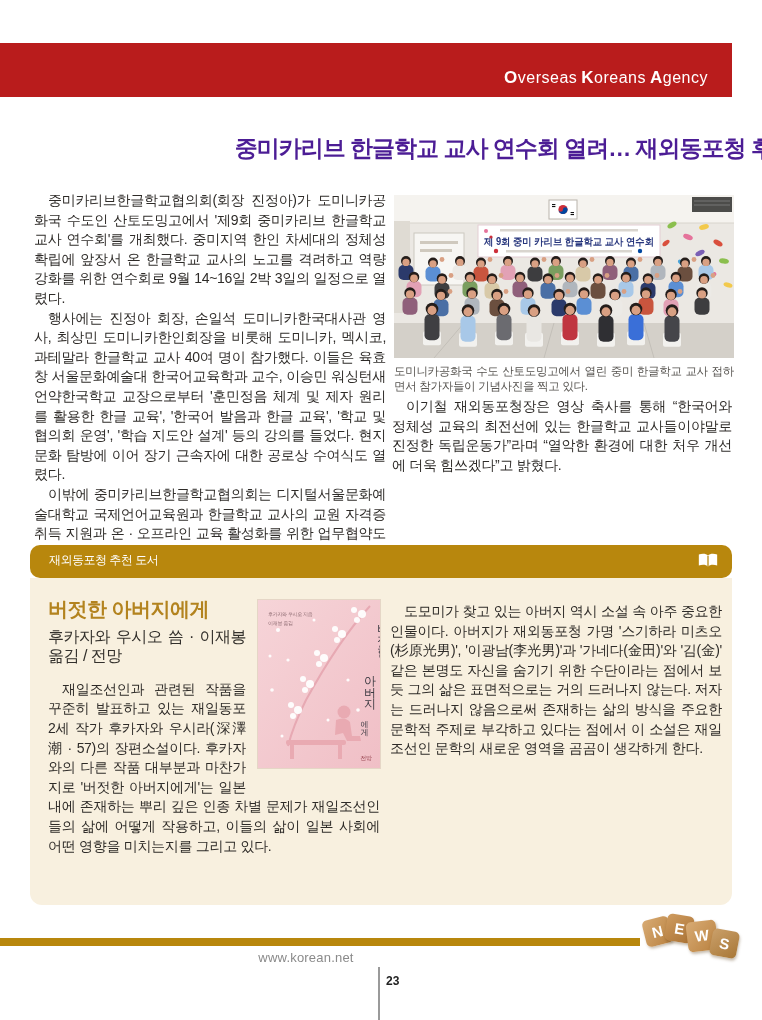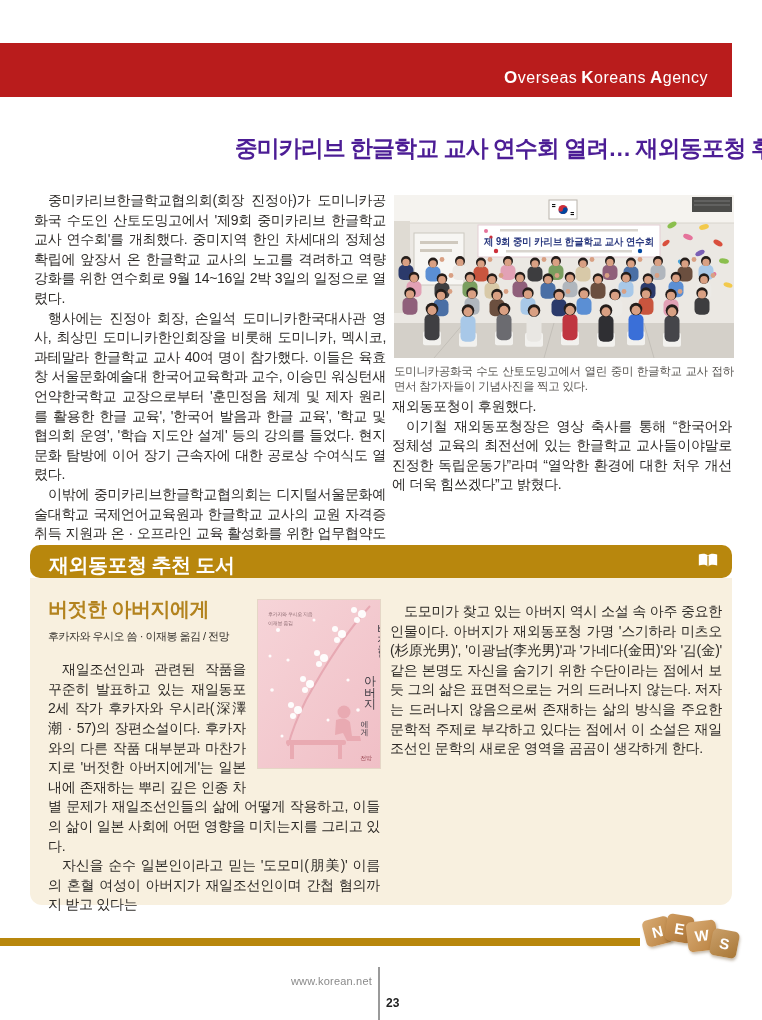--- a/index.html
+++ b/index.html
@@ -23,45 +23,45 @@
   .bodytext p.noindent{text-indent:0;}
   .col1{left:34px;top:191px;width:352px;}
   .col2{left:392px;top:397px;width:340px;}
 
   
   .photo{left:394px;top:195px;width:340px;height:163px;background:#ec4899;}
   .caption{left:394px;top:364px;width:340px;font-size:11.5px;line-height:15px;color:#55524e;text-align:justify;letter-spacing:-0.3px;}
 
   
   .secbar{left:30px;top:545px;width:702px;height:33px;background:#b8870d;border-radius:10px 10px 10px 10px;}
-  .secbar-label{position:absolute;left:19px;top:7px;color:#ffffff;font-size:20px;font-weight:bold;letter-spacing:-0.5px;}
+  .secbar-label{position:absolute;left:19px;top:7px;color:#ffffff;font-size:12px;font-weight:normal;letter-spacing:-0.5px;}
   .secbar-icon{position:absolute;right:13px;top:7px;width:22px;height:18px;}
   .panel{left:30px;top:578px;width:702px;height:327px;background:#f8f0df;border-radius:0 0 12px 12px;}
 
   .booktitle{font-size:20px;font-weight:bold;color:#b3831e;letter-spacing:-0.5px;margin:0 0 7px 0;}
-  .byline{font-size:11px;color:#33302c;letter-spacing:-0.5px;margin:0 0 14px 0;}
+  .byline{font-size:16px;color:#33302c;letter-spacing:-0.5px;margin:0 0 14px 0;}
   .bkcol1{left:48px;top:600px;width:332px;}
   .bkcol2{left:390px;top:602px;width:332px;}
   .coverwrap{float:right;width:122px;height:168px;margin:0 0 10px 12px;box-shadow:0 0 0 1px #e5d6c6;}
 
   
   .news{left:642px;top:908px;width:96px;height:66px;}
   .cube{position:absolute;width:27px;height:27px;border-radius:5px;
         background:linear-gradient(135deg,#d8ab74,#b9813f);box-shadow:1px 2px 3px rgba(90,60,20,.35);
         color:#ffffff;font-weight:bold;font-size:15px;text-align:center;line-height:27px;}
   .cube-n{left:2px;top:10px;transform:rotate(-14deg);}
   .cube-e{left:24px;top:7px;transform:rotate(9deg);background:linear-gradient(135deg,#cf9c60,#aa7234);}
   .cube-w{left:45px;top:13px;transform:rotate(-7deg);width:30px;height:30px;line-height:30px;}
   .cube-s{left:69px;top:22px;transform:rotate(11deg);background:linear-gradient(135deg,#caa06b,#a87736);}
 
   
   .botbar{left:0;top:938px;width:640px;height:8px;background:#b8870d;}
-  .footer-url{left:240px;top:975px;width:132px;text-align:right;font-size:11px;color:#8a8a8a;letter-spacing:.2px;}
+  .footer-url{left:240px;top:950px;width:132px;text-align:center;font-size:13px;color:#8a8a8a;letter-spacing:.2px;}
   .footer-div{left:378px;top:967px;width:2px;height:53px;background:#9a9a9a;}
-  .footer-page{left:386px;top:996px;font-size:12px;font-weight:bold;color:#222222;text-align:right;}
+  .footer-page{left:386px;top:974px;font-size:12px;font-weight:bold;color:#222222;text-align:right;}
 </style>
 </head>
 <body>
 
 <div class="abs band">
   <div class="brand"><span class="word"><span class="cap">O</span><span>verseas</span></span><span class="word"><span class="cap">K</span><span>oreans</span></span><span class="word"><span class="cap">A</span><span>gency</span></span>
   </div>
 </div>
 
 <div class="abs title">중미카리브 한글학교 교사 연수회 열려… 재외동포청 후원</div>
@@ -280,21 +280,20 @@
         <rect x="270.5" y="120.8" width="15" height="26" rx="5" fill="#45454a"></rect>
         <circle cx="278" cy="115.5" r="6.3" fill="#241d1a"></circle>
         <circle cx="278" cy="116.9" r="4.536" fill="#d9a083"></circle>
       </g>
   </svg>
 </div>
 
 <div class="abs caption">도미니카공화국 수도 산토도밍고에서 열린 중미 한글학교 교사 접하면서 참가자들이 기념사진을 찍고 있다.</div>
 
 <div class="abs bodytext col2">
-  <p class="noindent">재외동포청이 후원했다.</p>
   <p>이기철 재외동포청장은 영상 축사를 통해 “한국어와 정체성 교육의 최전선에 있는 한글학교 교사들이야말로 진정한 독립운동가”라며 “열악한 환경에 대한 처우 개선에 더욱 힘쓰겠다”고 밝혔다.</p>
 </div>
 
 <div class="abs secbar">
   <span class="secbar-label">재외동포청 추천 도서</span>
   <svg class="secbar-icon" viewBox="0 0 24 18">
     <path d="M2,2 C6,0.5 10,1 12,3 C14,1 18,0.5 22,2 L22,14 C18,12.5 14,13 12,15 C10,13 6,12.5 2,14 Z" fill="#ffffff"></path>
     <line x1="12" y1="3.4" x2="12" y2="14.6" stroke="#b8870d" stroke-width="1.4"></line>
   </svg>
 </div>
@@ -355,21 +354,20 @@
         <text x="97" y="26" font-size="12"><tspan x="97" dy="0" style="writing-mode:tb;">버젓한</tspan></text>
         <text x="84" y="78" font-size="12"><tspan x="84" dy="0" style="writing-mode:tb;">아버지</tspan></text>
         <text x="95" y="122" font-size="8"><tspan x="95" dy="0" style="writing-mode:tb;">에게</tspan></text>
       </g>
       <text x="108" y="160" font-size="6" fill="#9c4a56" text-anchor="middle">전망</text>
     </svg>
   </div>
   <h3 class="booktitle">버젓한 아버지에게</h3>
   <div class="byline">후카자와 우시오 씀 · 이재봉 옮김 / 전망</div>
   <p>재일조선인과 관련된 작품을 꾸준히 발표하고 있는 재일동포 2세 작가 후카자와 우시라(深澤潮 · 57)의 장편소설이다. 후카자와의 다른 작품 대부분과 마찬가지로 '버젓한 아버지에게'는 일본 내에 존재하는 뿌리 깊은 인종 차별 문제가 재일조선인들의 삶에 어떻게 작용하고, 이들의 삶이 일본 사회에 어떤 영향을 미치는지를 그리고 있다.</p>
-  <p>자신을 순수 일본인이라고 믿는 '도모미(朋美)' 이름의 혼혈 여성이 아버지가 재일조선인이며 간첩 혐의까지 받고 있다는</p>
 </div>
 
 <div class="abs bodytext bkcol2">
   <p>도모미가 찾고 있는 아버지 역시 소설 속 아주 중요한 인물이다. 아버지가 재외동포청 가명 '스기하라 미츠오(杉原光男)', '이광남(李光男)'과 '가네다(金田)'와 '김(金)' 같은 본명도 자신을 숨기기 위한 수단이라는 점에서 보듯 그의 삶은 표면적으로는 거의 드러나지 않는다. 저자는 드러나지 않음으로써 존재하는 삶의 방식을 주요한 문학적 주제로 부각하고 있다는 점에서 이 소설은 재일조선인 문학의 새로운 영역을 곰곰이 생각하게 한다.</p>
 </div>
 
 <div class="abs botbar"></div>
 <div class="abs news">
   <div class="cube cube-n">N</div>
   <div class="cube cube-e">E</div>

